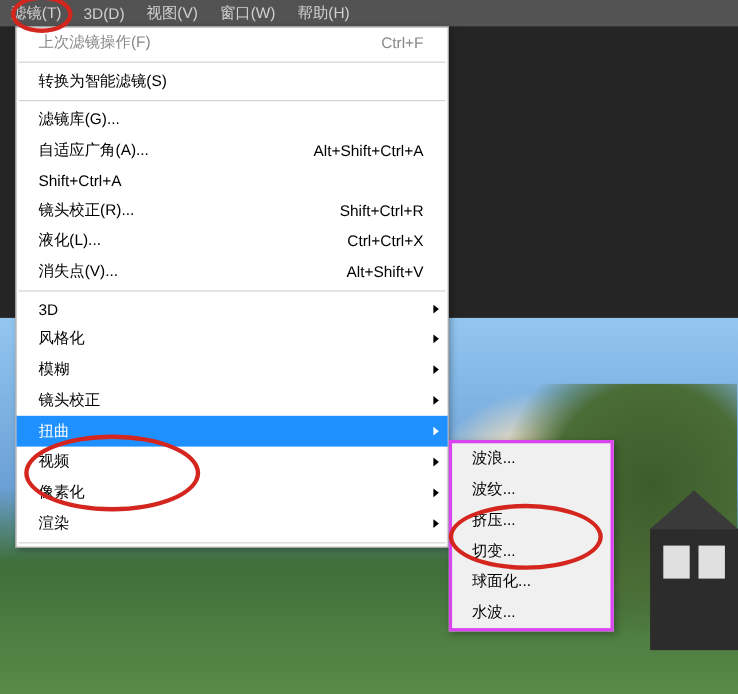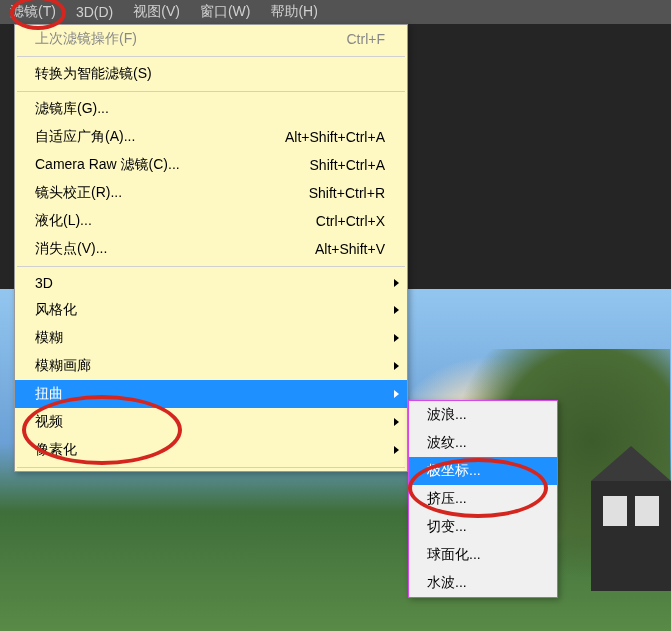--- a/index.html
+++ b/index.html
@@ -57,21 +57,21 @@
   .house::after {
     content: ""; position: absolute; top: 15px; left: 12px; width: 24px; height: 30px;
     background: #e0e0e0; box-shadow: 32px 0 #e0e0e0;
   }
 
   .dropdown {
     position: absolute;
     top: 24px;
     left: 14px;
     width: 394px;
-    background: #fef9c3;
+    background: #ffffff;
     border: 1px solid #999;
     box-shadow: 2px 2px 6px rgba(0,0,0,0.3);
     color: #000;
   }
   .menu-row {
     display: flex;
     justify-content: space-between;
     align-items: center;
     padding: 5px 22px 5px 20px;
     position: relative;
@@ -97,21 +97,21 @@
     border-left: 5px solid #000;
   }
   .menu-row.highlight .submenu-arrow { border-left-color: #fff; }
 
   .submenu {
     position: absolute;
     top: 400px;
     left: 408px;
     width: 150px;
     background: #f0f0f0;
-    border: 1px solid #d946ef;
+    border: 3px solid #d946ef;
     box-shadow: 2px 2px 6px rgba(0,0,0,0.3);
     color: #000;
   }
   .submenu .menu-row { padding: 5px 18px; }
   .submenu .menu-row.highlight { background: #1e90ff; color: #fff; }
 
   .circle-annot {
     position: absolute;
     border: 4px solid #d4261e;
     border-radius: 50%;
@@ -150,21 +150,20 @@
   </div>
   <div class="menu-sep"></div>
   <div class="menu-row">
     <span>滤镜库(G)...</span>
   </div>
   <div class="menu-row">
     <span>自适应广角(A)...</span>
     <span>Alt+Shift+Ctrl+A</span>
   </div>
   <div class="menu-row">
-    <span>Camera Raw 滤镜(C)...</span>
     <span>Shift+Ctrl+A</span>
   </div>
   <div class="menu-row">
     <span>镜头校正(R)...</span>
     <span>Shift+Ctrl+R</span>
   </div>
   <div class="menu-row">
     <span>液化(L)...</span>
     <span>Ctrl+Ctrl+X</span>
   </div>
@@ -180,47 +179,48 @@
   </div>
   <div class="menu-row">
     <span>风格化</span>
     <span class="submenu-arrow"></span>
   </div>
   <div class="menu-row">
     <span>模糊</span>
     <span class="submenu-arrow"></span>
   </div>
   <div class="menu-row">
-    <span>模糊画廊</span>
+    <span>镜头校正</span>
     <span class="submenu-arrow"></span>
   </div>
   <div class="menu-row highlight">
     <span>扭曲</span>
     <span class="submenu-arrow"></span>
   </div>
   <div class="menu-row">
     <span>视频</span>
     <span class="submenu-arrow"></span>
   </div>
   <div class="menu-row">
     <span>像素化</span>
     <span class="submenu-arrow"></span>
   </div>
+  <div class="menu-row">
+    <span>渲染</span>
+    <span class="submenu-arrow"></span>
+  </div>
   <div class="menu-sep"></div>
 </div>
 
 <div class="submenu">
   <div class="menu-row">
     <span>波浪...</span>
   </div>
   <div class="menu-row">
     <span>波纹...</span>
-  </div>
-  <div class="menu-row highlight">
-    <span>极坐标...</span>
   </div>
   <div class="menu-row">
     <span>挤压...</span>
   </div>
   <div class="menu-row">
     <span>切变...</span>
   </div>
   <div class="menu-row">
     <span>球面化...</span>
   </div>

